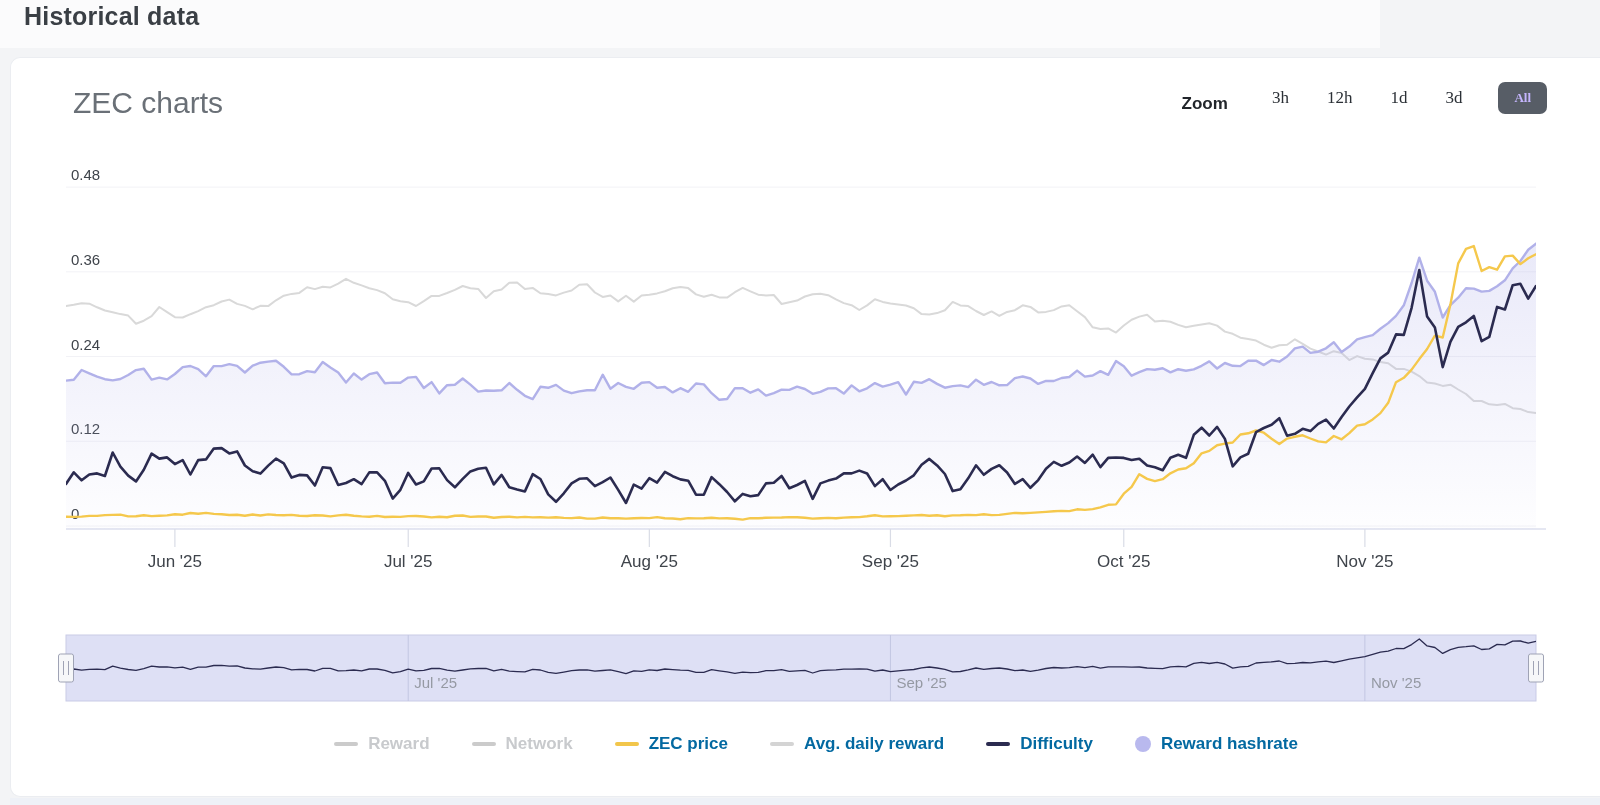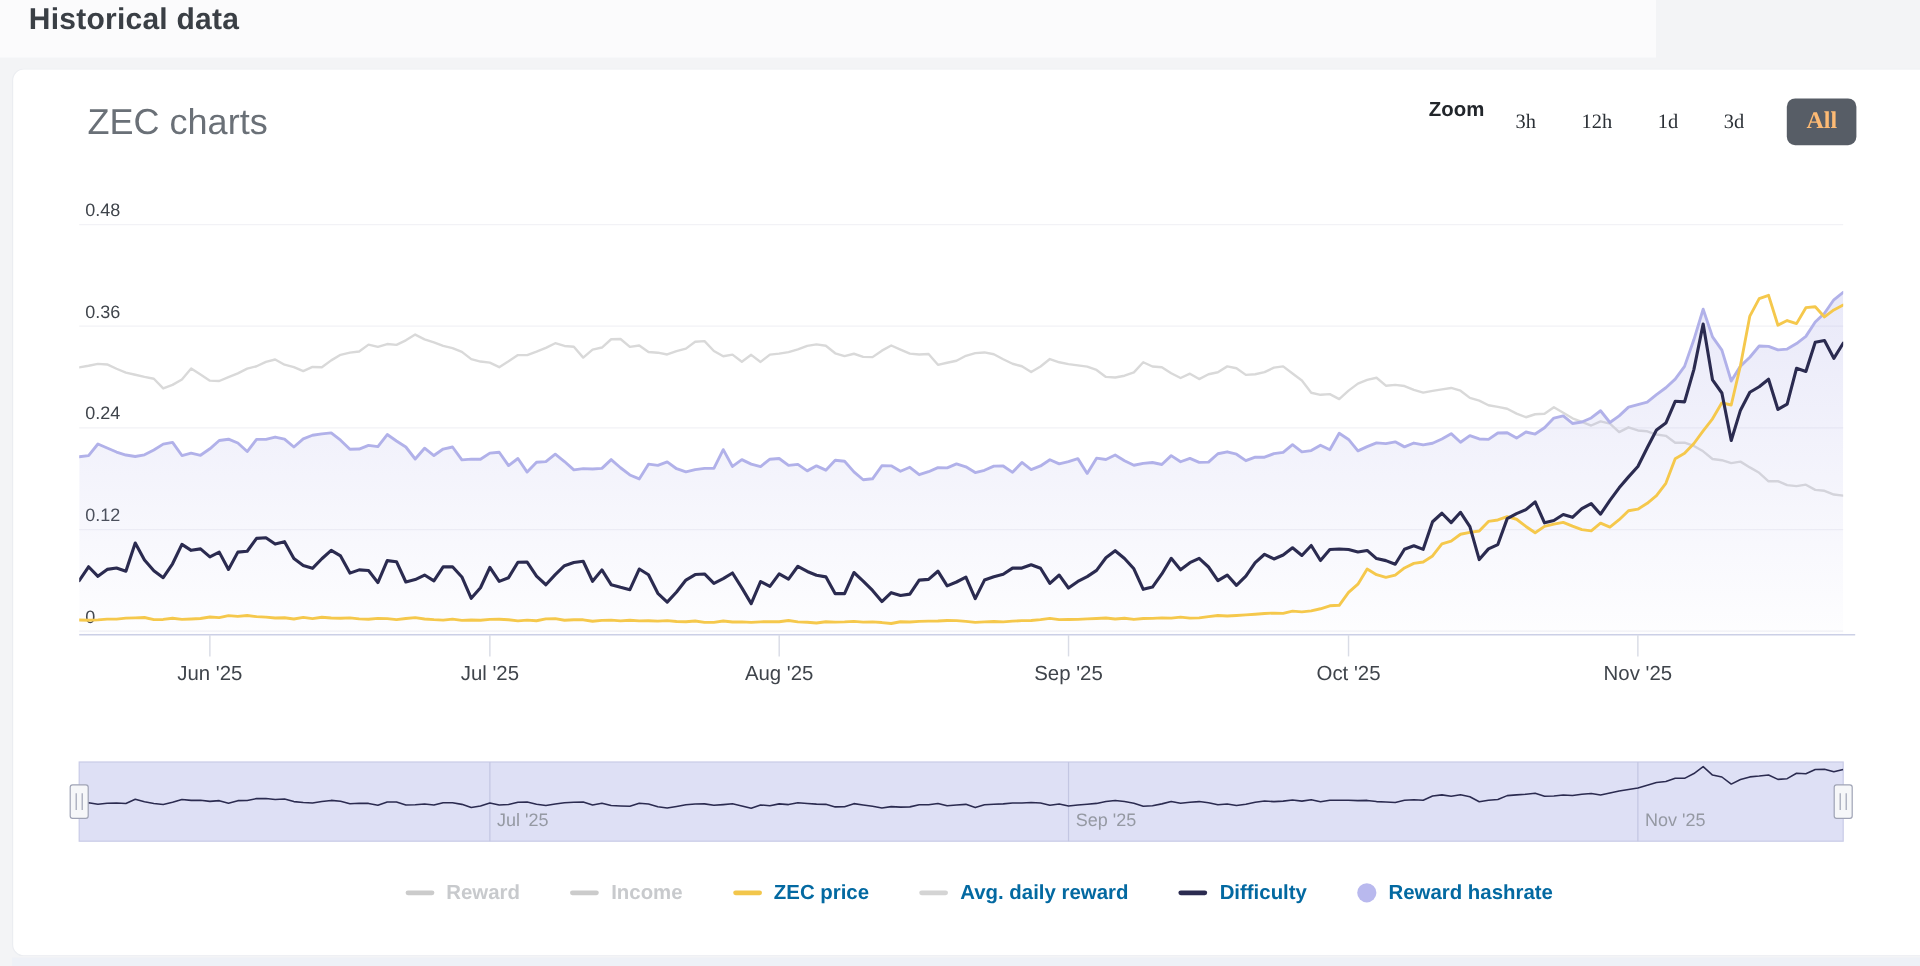--- a/index.html
+++ b/index.html
@@ -12,26 +12,26 @@
     font-weight:700; color:#3a3f45; letter-spacing:.2px; }
 
   .card { position:absolute; left:10px; top:57px; width:1590px; height:740px;
     background:#ffffff; border:1px solid #ebedf1; border-right:none;
     border-radius:10px 0 0 10px; }
 
   .chart-title { position:absolute; left:62px; top:28px; font-size:30px;
     font-weight:400; color:#6a7077; }
 
   .zoom-controls { position:absolute; right:53px; top:24px; display:flex;
-    align-items:flex-start; gap:24px; }
+    align-items:flex-end; gap:42px; }
   .zoom-label { font-size:17px; font-weight:700; color:#22262b; }
   .range-btn { font-size:17px; color:#2b3036; background:none; border:none;
     cursor:pointer; font-family:Liberation Serif, serif; padding:6px 2px; }
-  .range-btn.selected { background:#575d66; color:#fdba74; font-weight:700;
-    border-radius:7px; padding:8px 16px; font-size:20px; }
+  .range-btn.selected { background:#575d66; color:#c4b5fd; font-weight:700;
+    border-radius:7px; padding:8px 16px; font-size:13px; }
 
   #chart-svg { position:absolute; left:0; top:0; }
 
   .legend { position:absolute; left:10px; top:676px; width:1590px; display:flex;
     justify-content:center; align-items:center; gap:42px; }
   .legend-item { display:flex; align-items:center; gap:10px; cursor:pointer; }
   .legend-item .marker-line { width:24px; height:4px; border-radius:2px; }
   .legend-item .marker-circle { width:16px; height:16px; border-radius:50%; }
   .legend-item .lg-label { font-size:17px; font-weight:700; color:#0369a1; }
   .legend-item.disabled .lg-label { color:#c8cacd; }
@@ -119,21 +119,21 @@
         <line x1="1527.5" y1="603" x2="1527.5" y2="617" stroke="#9fa3b5"></line>
       </g>
     </svg>
   <div id="legend" class="legend">
       <div class="legend-item disabled">
         <span class="marker-line" style="background: rgb(203, 203, 203);"></span>
         <span class="lg-label">Reward</span>
       </div>
       <div class="legend-item disabled">
         <span class="marker-line" style="background: rgb(203, 203, 203);"></span>
-        <span class="lg-label">Income</span>
+        <span class="lg-label">Network</span>
       </div>
       <div class="legend-item">
         <span class="marker-line" style="background: rgb(242, 198, 75);"></span>
         <span class="lg-label">ZEC price</span>
       </div>
       <div class="legend-item">
         <span class="marker-line" style="background: rgb(212, 212, 212);"></span>
         <span class="lg-label">Avg. daily reward</span>
       </div>
       <div class="legend-item">

